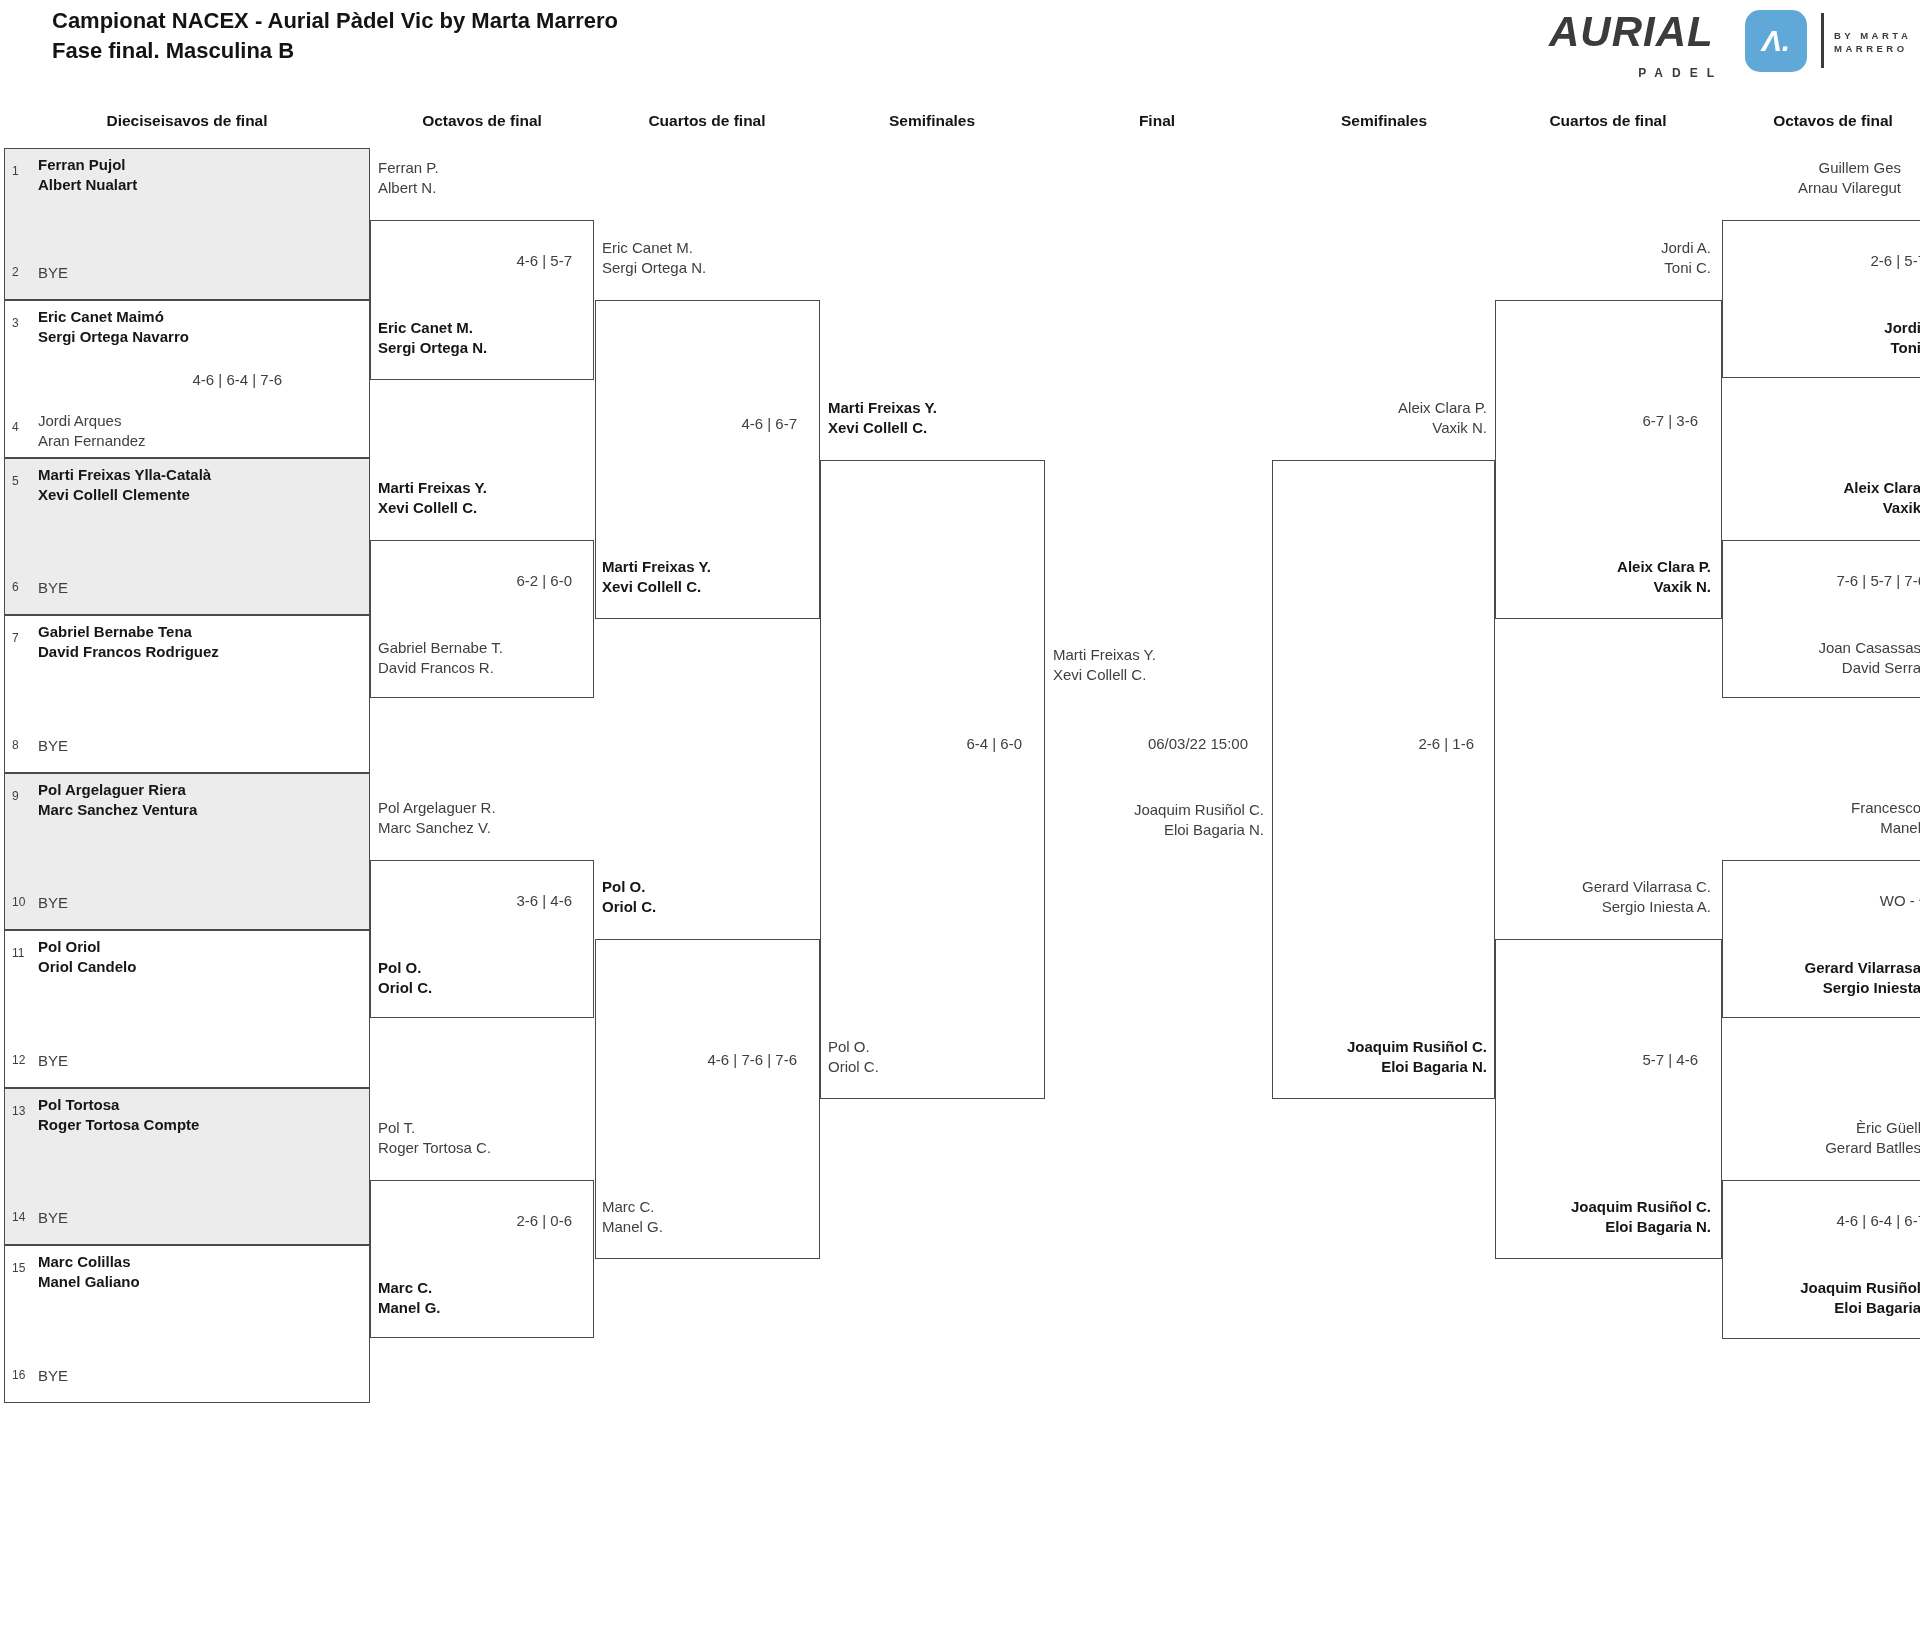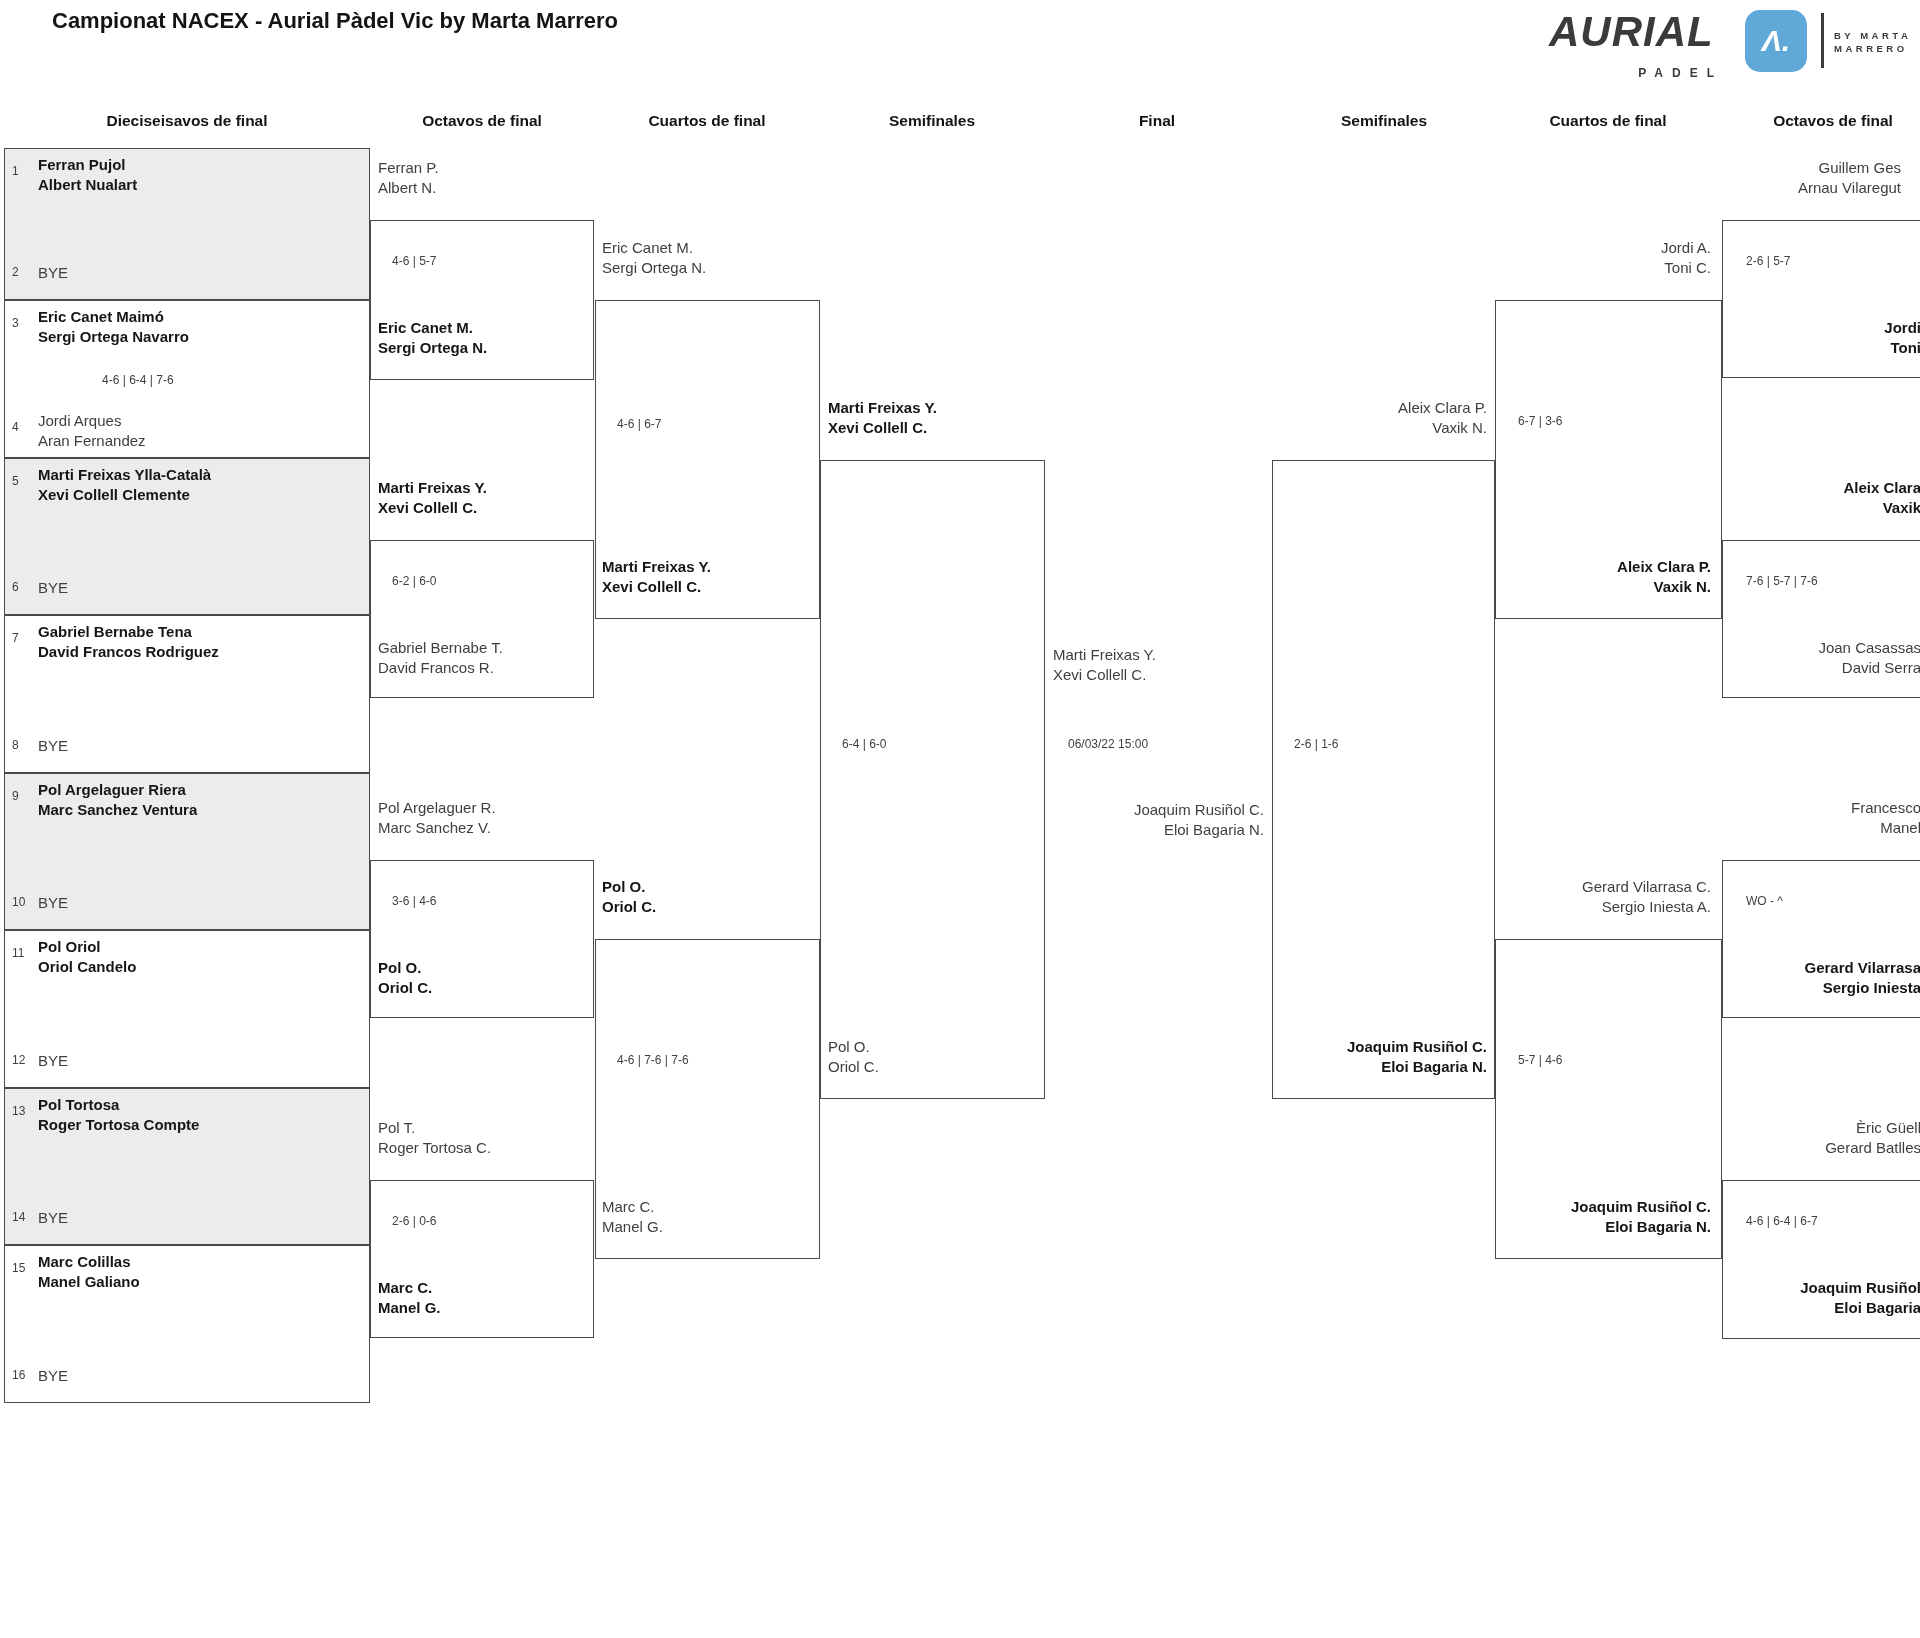--- a/index.html
+++ b/index.html
@@ -11,40 +11,41 @@
   .r16box{background:#fff;}
   .r16box.shaded{background:#ececec;}
   .entry{position:absolute;left:7px;display:flex;gap:5px;}
   .seed{width:21px;flex:none;font-size:12px;color:#3f3f3f;padding-top:9px;text-align:left;}
   .entry.single .seed{padding-top:2px;}
   .names{font-size:15px;line-height:20px;color:#3f3f3f;white-space:nowrap;}
   .names.bold{font-weight:700;color:#161616;}
   .team{position:absolute;font-size:15px;line-height:20px;color:#3f3f3f;white-space:nowrap;}
   .team.bold{font-weight:700;color:#161616;}
   .team.right{text-align:right;}
-  .score{position:absolute;width:180px;text-align:left;font-size:12px;line-height:20px;color:#3f3f3f;white-space:nowrap;}
+  .score{position:absolute;width:180px;text-align:right;font-size:15px;line-height:20px;color:#3f3f3f;white-space:nowrap;}
   
   .logo-brand{position:absolute;left:1549px;top:8px;font-size:42px;font-weight:800;font-style:italic;
               color:#3b3b3b;letter-spacing:1px;line-height:48px;}
   .logo-sub{position:absolute;left:1549px;top:59px;width:174px;text-align:right;font-size:12px;font-weight:700;
             letter-spacing:9px;color:#3b3b3b;margin-top:7px;}
   .logo-mark{position:absolute;left:1745px;top:10px;width:62px;height:62px;border-radius:15px;
              display:flex;align-items:center;justify-content:center;color:#fff;font-size:30px;font-weight:700;
              font-style:italic;}
   .logo-divider{position:absolute;left:1821px;top:13px;width:3px;height:55px;background:#3b3b3b;}
   .logo-byline{position:absolute;left:1834px;top:29px;font-size:9.5px;font-weight:700;letter-spacing:3.5px;
                color:#3b3b3b;line-height:13px;}
 </style>
 </head>
 <body>
 
 <div class="canvas">
 
   <div class="title-block">
     <div>Campionat NACEX - Aurial Pàdel Vic by Marta Marrero</div>
+    <div>Fase final. Masculina B</div>
   </div>
 
   <div class="logo-brand">AURIAL</div>
   <div class="logo-sub">PADEL</div>
   <div class="logo-mark" style="background:#5fa8d8">
     <span>Λ.</span>
   </div>
   <div class="logo-divider"></div>
   <div class="logo-byline">
     <div>BY MARTA</div>

